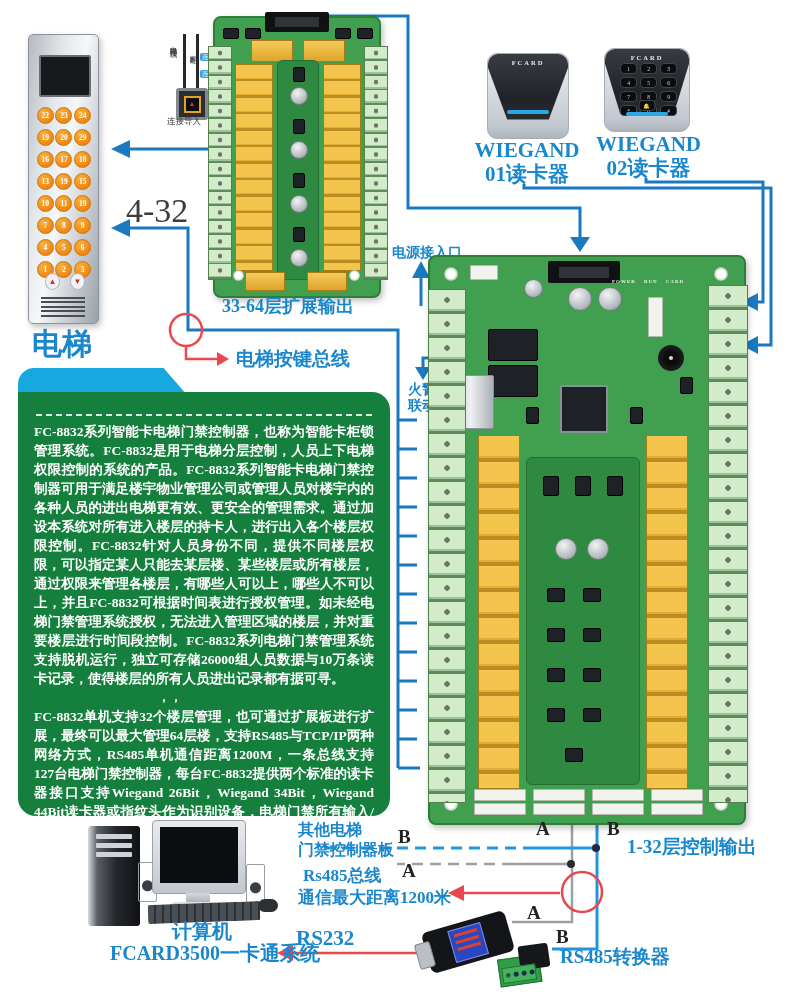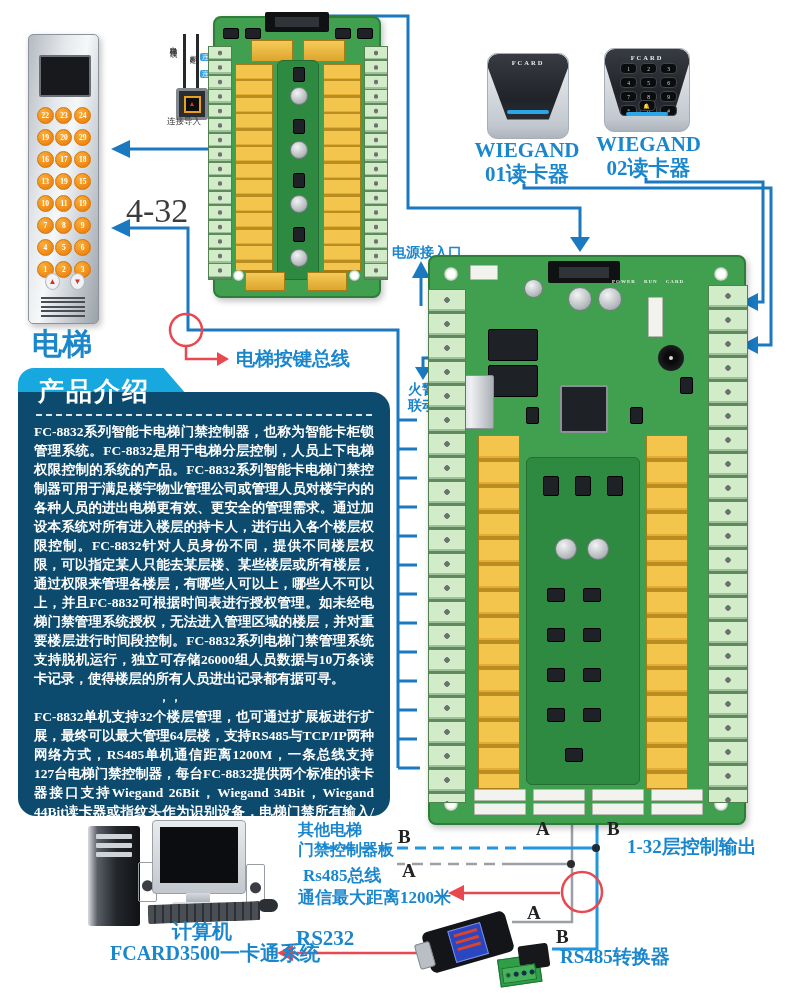--- a/index.html
+++ b/index.html
@@ -74,21 +74,21 @@
   .rled{position:absolute;left:50%;transform:translateX(-50%);width:42px;height:4px;background:#2ba7e8;border-radius:2px;}
   .kgrid{position:absolute;left:50%;transform:translateX(-50%);top:14px;width:54px;display:grid;
          grid-template-columns:repeat(3,1fr);grid-gap:3px;justify-items:center;}
   .key{width:15px;height:9px;border-radius:4px;background:#0b0c0e;border:1px solid #41454b;color:#d6dade;
        font-size:5.5px;display:flex;align-items:center;justify-content:center;}
   .wieg{font-size:21px;text-align:center;line-height:24px;}
 
   
   .intro-tab{left:18px;top:368px;width:182px;height:42px;background:#17a8e0;border-radius:16px 10px 0 0;
              clip-path:polygon(0 0,80% 0,100% 100%,0 100%);}
-  .intro{left:18px;top:392px;width:372px;height:424px;background:#0c4a6e;border-radius:0 18px 18px 18px;}
+  .intro{left:18px;top:392px;width:372px;height:424px;background:#15803d;border-radius:0 18px 18px 18px;}
   .intro-title{left:38px;top:374px;color:#fff;font-weight:700;font-size:26px;letter-spacing:2px;}
   .idash{border-top:2px dashed rgba(255,255,255,.85);height:0;}
   .ipara{color:#fff;font-size:13.5px;line-height:19px;font-weight:600;text-align:justify;}
   .ibullets{list-style:none;margin:4px 0 0;padding:0 6px 0 0;text-align:right;color:#fff;font-weight:700;
             font-size:14.5px;line-height:21px;}
   .ibullets .dot{font-size:9px;vertical-align:2px;margin-right:6px;}
 
   
   .tower{left:88px;top:826px;width:52px;height:100px;border-radius:3px;
          background:linear-gradient(90deg,#d8dbe0,#5a5e66 18%,#23262b 55%,#101215);}
@@ -234,20 +234,21 @@
       <div class="abs blkc" style="left:15px;top:6px;width:10px;height:13px;"></div>
       <div class="abs blkc" style="left:15px;top:58px;width:10px;height:13px;"></div>
       <div class="abs blkc" style="left:15px;top:112px;width:10px;height:13px;"></div>
       <div class="abs blkc" style="left:15px;top:166px;width:10px;height:13px;"></div>
     </div>
     <div class="abs relay-h" style="left:30px;top:254px;width:38px;height:17px;"></div>
     <div class="abs relay-h" style="left:92px;top:254px;width:38px;height:17px;"></div>
     <div class="abs hole" style="left:18px;top:252px;width:11px;height:11px;"></div>
     <div class="abs hole" style="left:134px;top:252px;width:11px;height:11px;"></div>
   </div>
+  <div class="abs blab" style="left:222px;top:294px;font-size:18px;">33-64层扩展输出</div>
 
   <div class="abs blab" style="left:236px;top:346px;font-size:19px;">电梯按键总线</div>
 
   <div class="abs reader" style="left:487px;top:53px;width:80px;height:84px;">
     <div class="rface"></div>
     <div class="rbrand">FCARD</div>
     <div class="rled" style="top:56px;"></div>
   </div>
   <div class="abs blab wieg" style="left:462px;top:138px;width:130px;">
     <div>WIEGAND</div>
@@ -356,21 +357,20 @@
     <div class="ipara" style="margin:0 16px;">FC-8832系列智能卡电梯门禁控制器，也称为智能卡柜锁管理系统。FC-8832是用于电梯分层控制，人员上下电梯权限控制的系统的产品。FC-8832系列智能卡电梯门禁控制器可用于满足楼宇物业管理公司或管理人员对楼宇内的各种人员的进出电梯更有效、更安全的管理需求。通过加设本系统对所有进入楼层的持卡人，进行出入各个楼层权限控制。FC-8832针对人员身份不同，提供不同楼层权限，可以指定某人只能去某层楼、某些楼层或所有楼层，通过权限来管理各楼层，有哪些人可以上，哪些人不可以上，并且FC-8832可根据时间表进行授权管理。如未经电梯门禁管理系统授权，无法进入管理区域的楼层，并对重要楼层进行时间段控制。FC-8832系列电梯门禁管理系统支持脱机运行，独立可存储26000组人员数据与10万条读卡记录，使得楼层的所有人员进出记录都有据可寻。</div>
     <div class="ipara" style="margin:0 0 0 140px;font-size:12px;">，，</div>
     <div class="ipara" style="margin:0 16px;">FC-8832单机支持32个楼层管理，也可通过扩展板进行扩展，最终可以最大管理64层楼，支持RS485与TCP/IP两种网络方式，RS485单机通信距离1200M，一条总线支持127台电梯门禁控制器，每台FC-8832提供两个标准的读卡器接口支持Wiegand 26Bit，Wiegand 34Bit，Wiegand 44Bit读卡器或指纹头作为识别设备，电梯门禁所有输入/输出均带电压动态保护，所有继电器输出带有瞬间过电压保护，支持火警输入联动。</div>
     <div class="idash" style="margin:6px 14px 0;"></div>
     <ul class="ibullets">
         <li><span class="dot">●</span><span>单台电梯门禁可管理32层楼</span></li>
         <li><span class="dot">●</span><span>每块扩展板可以扩充管理32层楼</span></li>
         <li><span class="dot">●</span><span>系统可以扩展到64层楼管理容量</span></li>
       </ul>
   </div>
-  <div class="abs intro-title">产品介绍</div>
 
   <div class="abs tower">
     <div class="slot" style="top:8px;"></div>
       <div class="slot" style="top:17px;"></div>
       <div class="slot" style="top:26px;"></div>
   </div>
   <div class="abs speaker" style="left:138px;top:862px;"></div>
   <div class="abs speaker" style="left:246px;top:864px;"></div>
   <div class="abs monitor">
       <div class="scr"></div>

